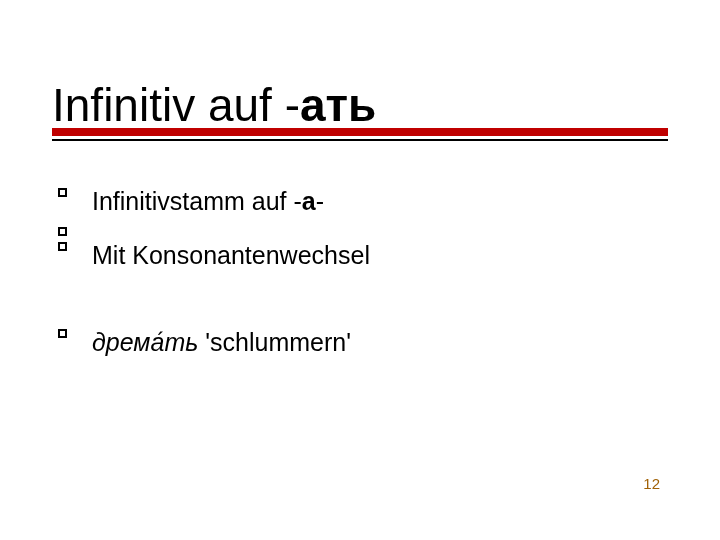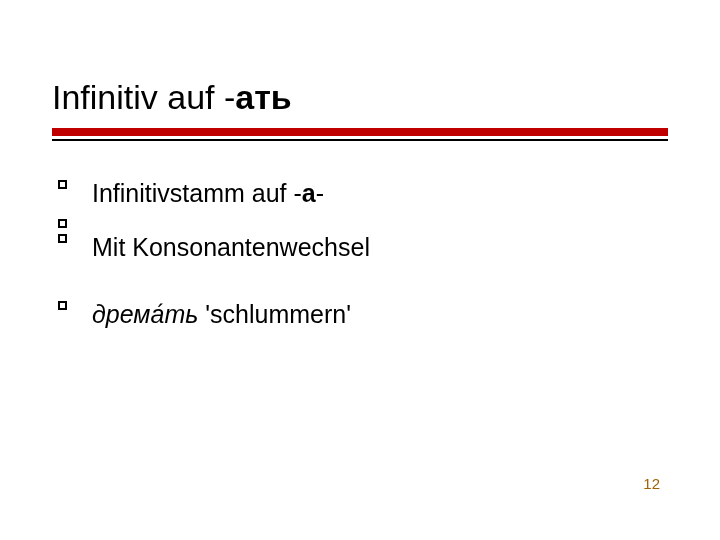--- a/index.html
+++ b/index.html
@@ -15,21 +15,21 @@
   .slide {
     position: relative;
     width: 720px;
     height: 540px;
     box-sizing: border-box;
   }
   .title {
     position: absolute;
     left: 52px;
     top: 78px;
-    font-size: 34px;
+    font-size: 46px;
     font-weight: 400;
     letter-spacing: 0px;
   }
   .title .suffix {
     font-weight: 700;
   }
   .rule-wrap {
     position: absolute;
     left: 52px;
     top: 128px;
@@ -40,31 +40,31 @@
     background: #c00000;
   }
   .rule-black {
     height: 2px;
     background: #000;
     margin-top: 3px;
   }
   .content {
     position: absolute;
     left: 58px;
-    top: 174px;
+    top: 182px;
     width: 600px;
   }
   .item {
     display: flex;
     align-items: flex-start;
     font-size: 25px;
     line-height: 1.55;
   }
   .group2 {
-    margin-top: 28px;
+    margin-top: 48px;
   }
   .marker {
     width: 34px;
     flex: 0 0 34px;
     display: flex;
     justify-content: flex-start;
     align-items: center;
     padding-top: 6px;
   }
   .marker .sq {

